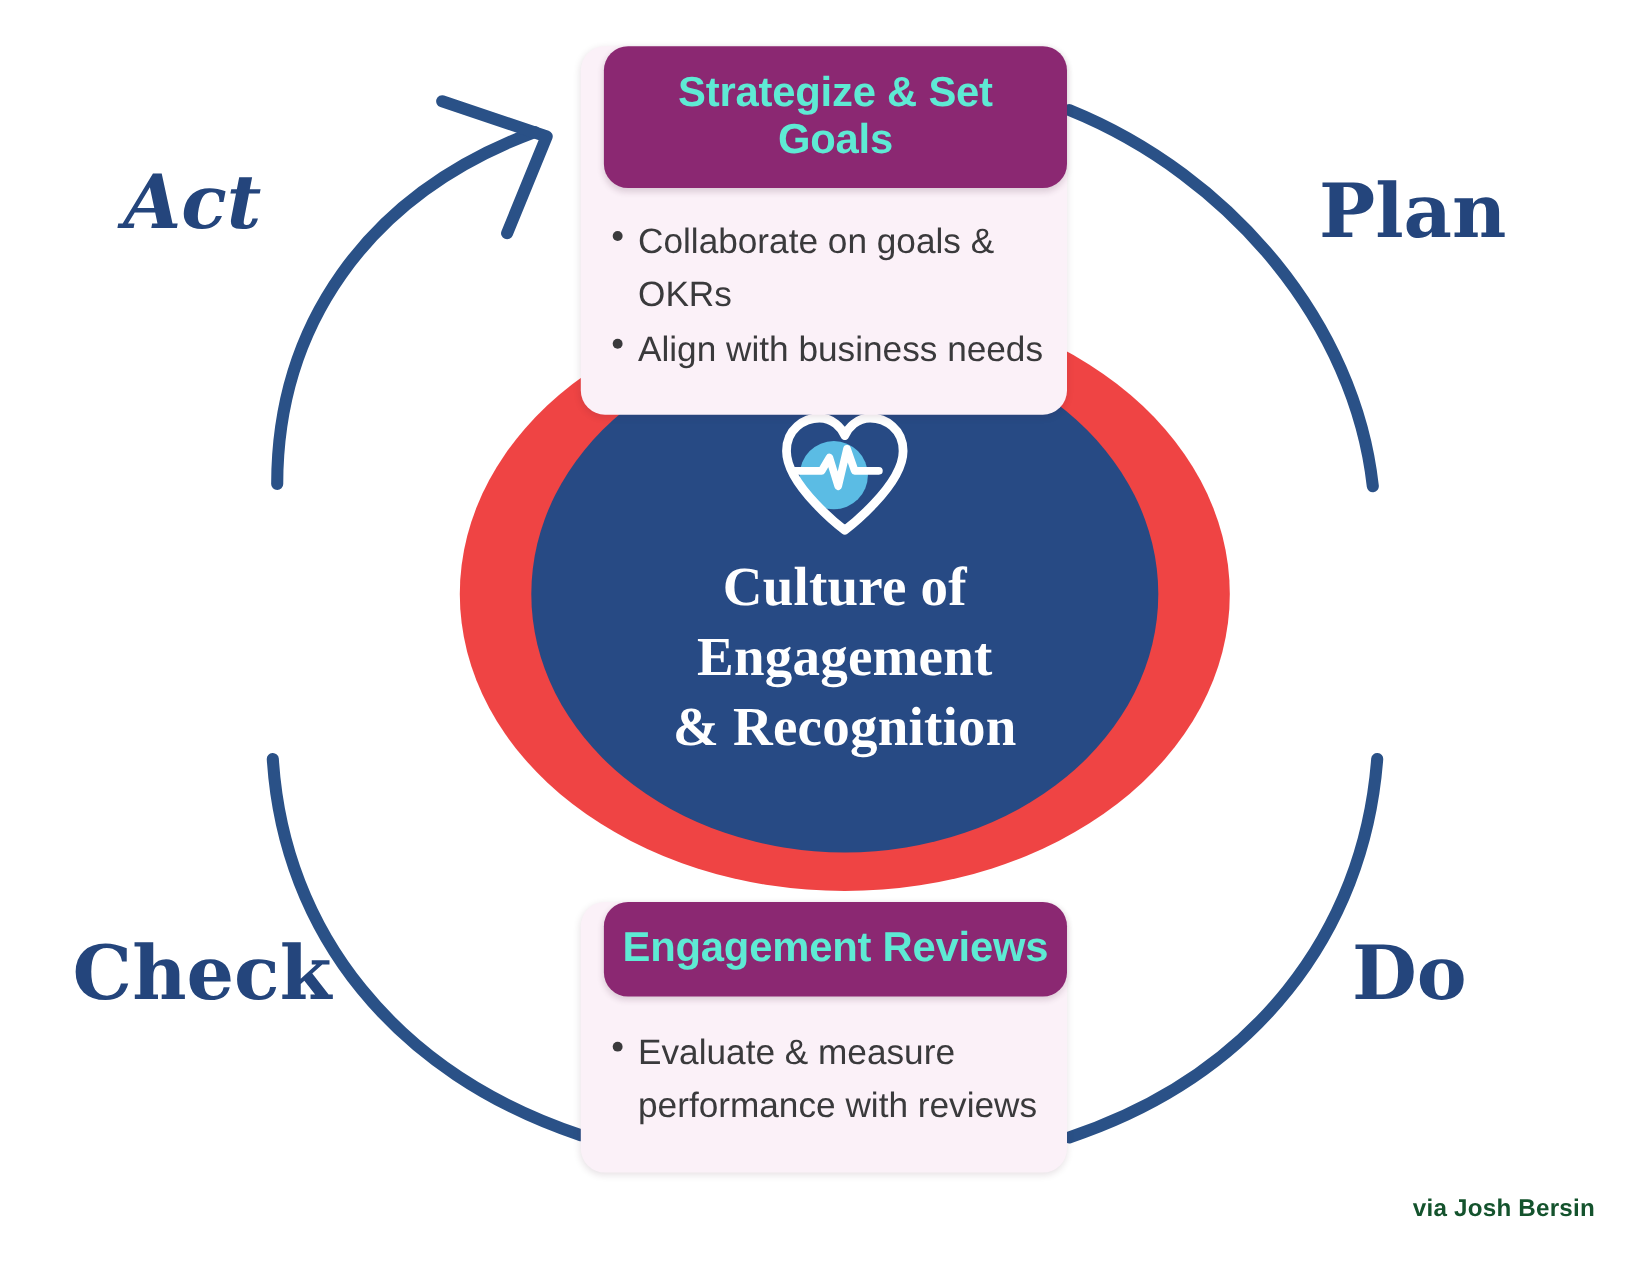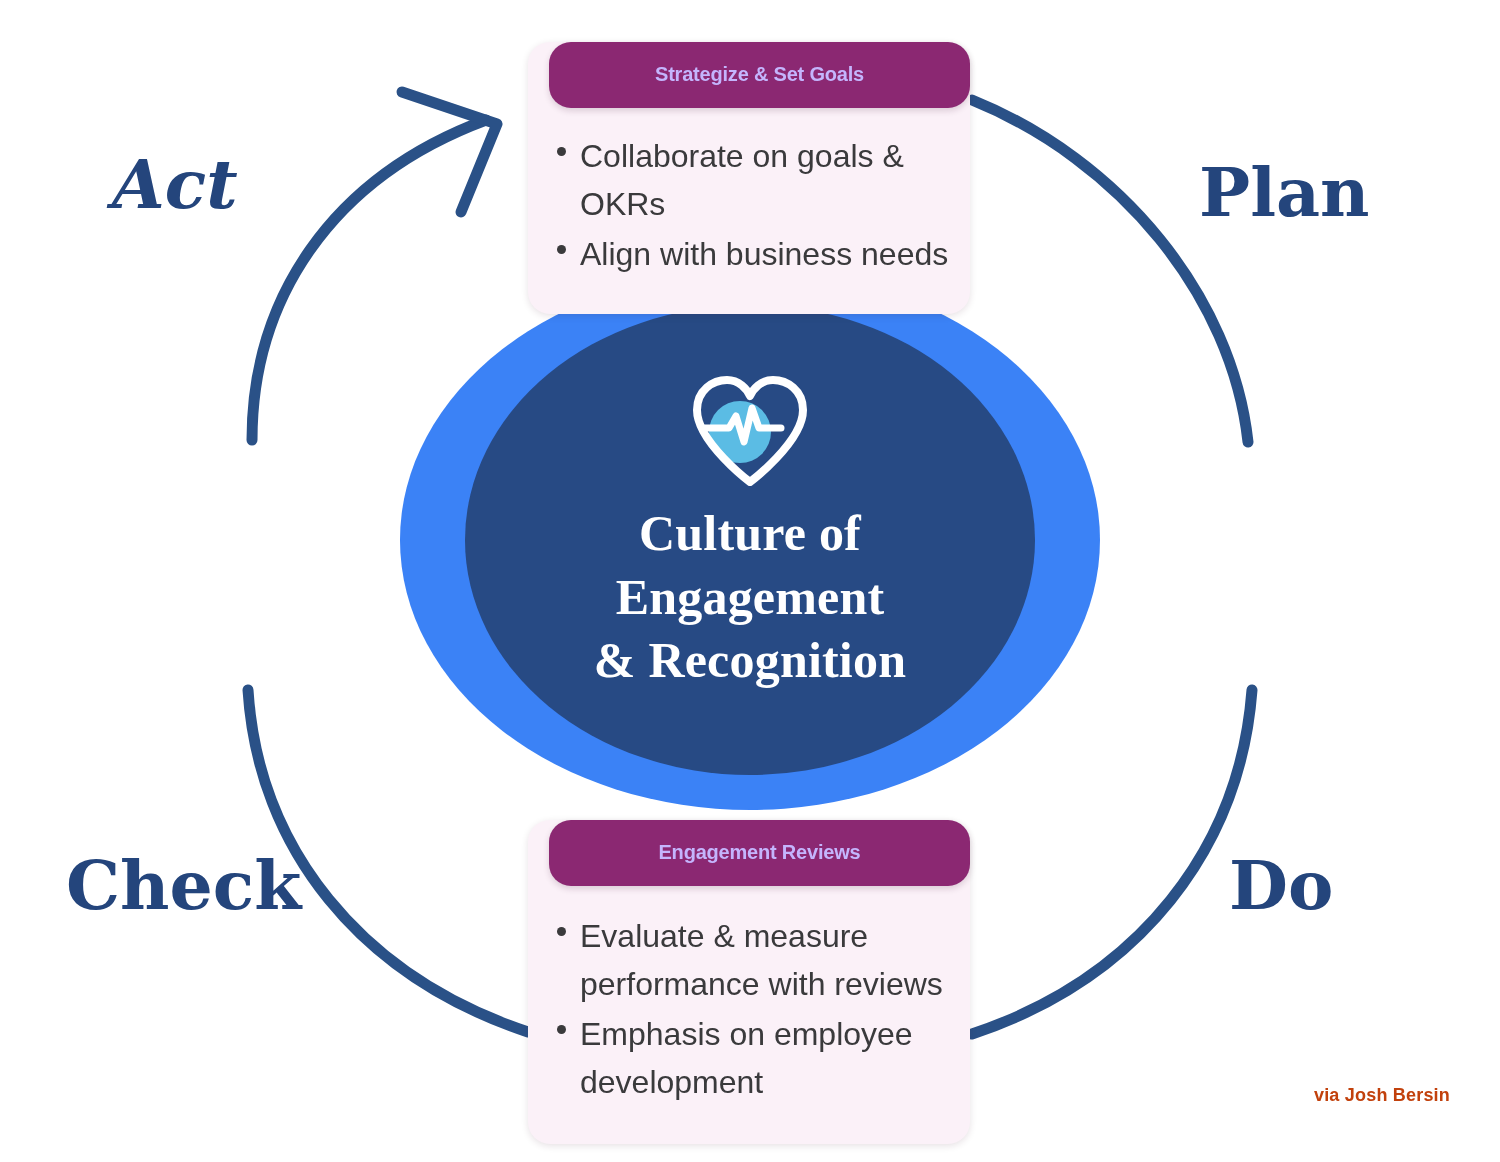--- a/index.html
+++ b/index.html
@@ -12,26 +12,26 @@
     width: 1500px;
     height: 1162px;
     background: #ffffff;
     overflow: hidden;
     font-family: "Liberation Sans", sans-serif;
   }
 
   
   #center-circle {
     position: absolute;
-    left: 400px;
+    left: 418px;
     top: 270px;
     width: 700px;
     height: 540px;
     border-radius: 50%;
-    background: #3b82f6;
+    background: #ef4444;
   }
   #center-circle-inner {
     position: absolute;
     left: 50%;
     top: 50%;
     transform: translate(-50%, -50%);
     width: 570px;
     height: 470px;
     border-radius: 50%;
     background: #274A84;
@@ -76,23 +76,23 @@
   .card {
     position: absolute;
     border-radius: 22px;
     background: #FBF1F8;
     box-shadow: 0 2px 7px rgba(60,20,50,0.13);
     overflow: visible;
   }
   .card-header {
     background: #8B2872;
     border-radius: 22px;
-    color: #c4b5fd;
-    font-weight: 700;
-    font-size: 20px;
+    color: #5eead4;
+    font-weight: 700;
+    font-size: 38px;
     text-align: center;
     letter-spacing: -0.2px;
     padding: 21px 12px 22px 12px;
     position: relative;
     z-index: 2;
     box-shadow: 0 3px 6px rgba(60,20,50,0.16);
     margin-left: 21px;
   }
   .card-body {
     position: relative;
@@ -161,22 +161,22 @@
   #label-act   { left: 112px;  top: 144px; font-style: italic; }
   #label-plan  { left: 1199px; top: 152px; }
   #label-check { left: 66px;   top: 845px; }
   #label-do    { left: 1229px; top: 845px; }
 
   
   #attribution {
     position: absolute;
     right: 50px;
     top: 1085px;
-    color: #c2410c;
-    font-size: 18px;
+    color: #14532d;
+    font-size: 22px;
     font-weight: 700;
     letter-spacing: 0.2px;
   }
 </style>
 </head>
 <body>
 
 <div id="canvas">
 
   <svg id="arcs" viewBox="0 0 1500 1162" xmlns="http://www.w3.org/2000/svg">
@@ -220,21 +220,20 @@
       </ul>
     </div>
   </div>
 
 
   <div class="card" id="card-bottom">
     <div class="card-header">Engagement Reviews</div>
     <div class="card-body">
       <ul>
         <li>Evaluate &amp; measure performance with reviews</li>
-        <li>Emphasis on employee development</li>
       </ul>
     </div>
   </div>
 
 
   <div class="quad-label" id="label-act">Act</div>
   <div class="quad-label" id="label-plan">Plan</div>
   <div class="quad-label" id="label-do">Do</div>
   <div class="quad-label" id="label-check">Check</div>
 

